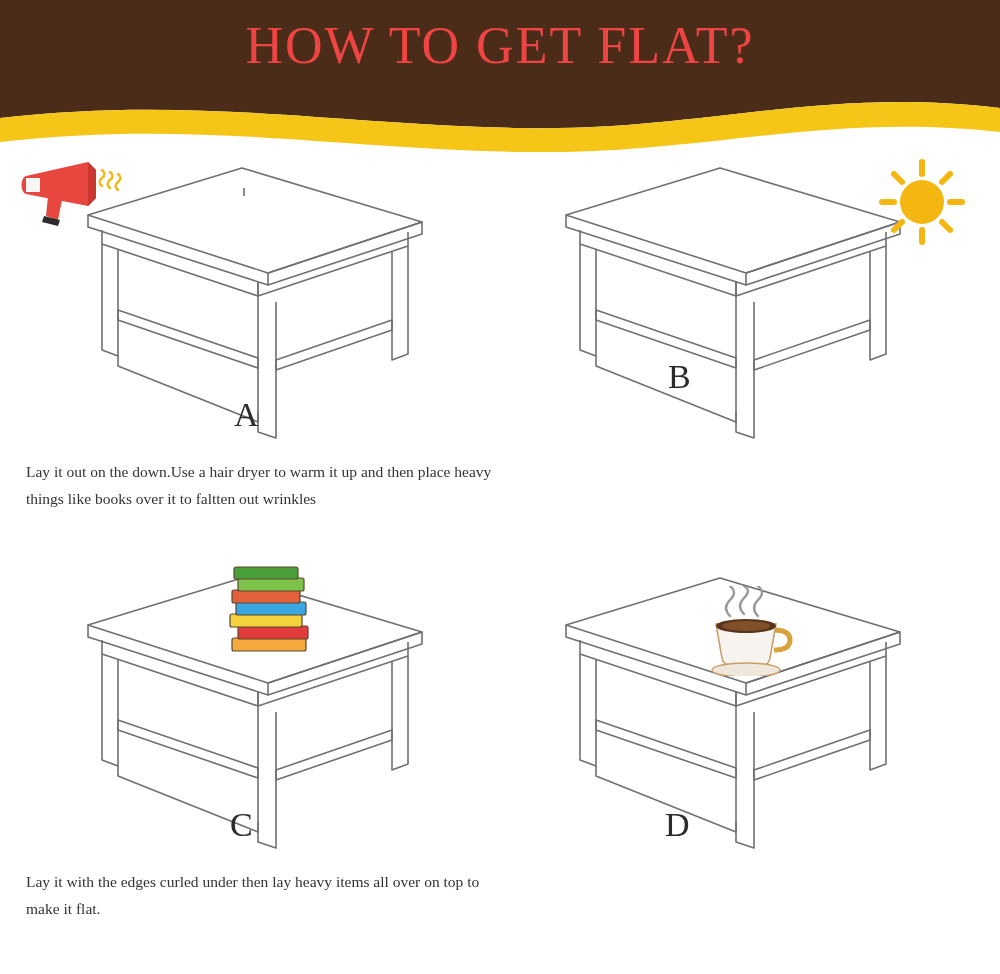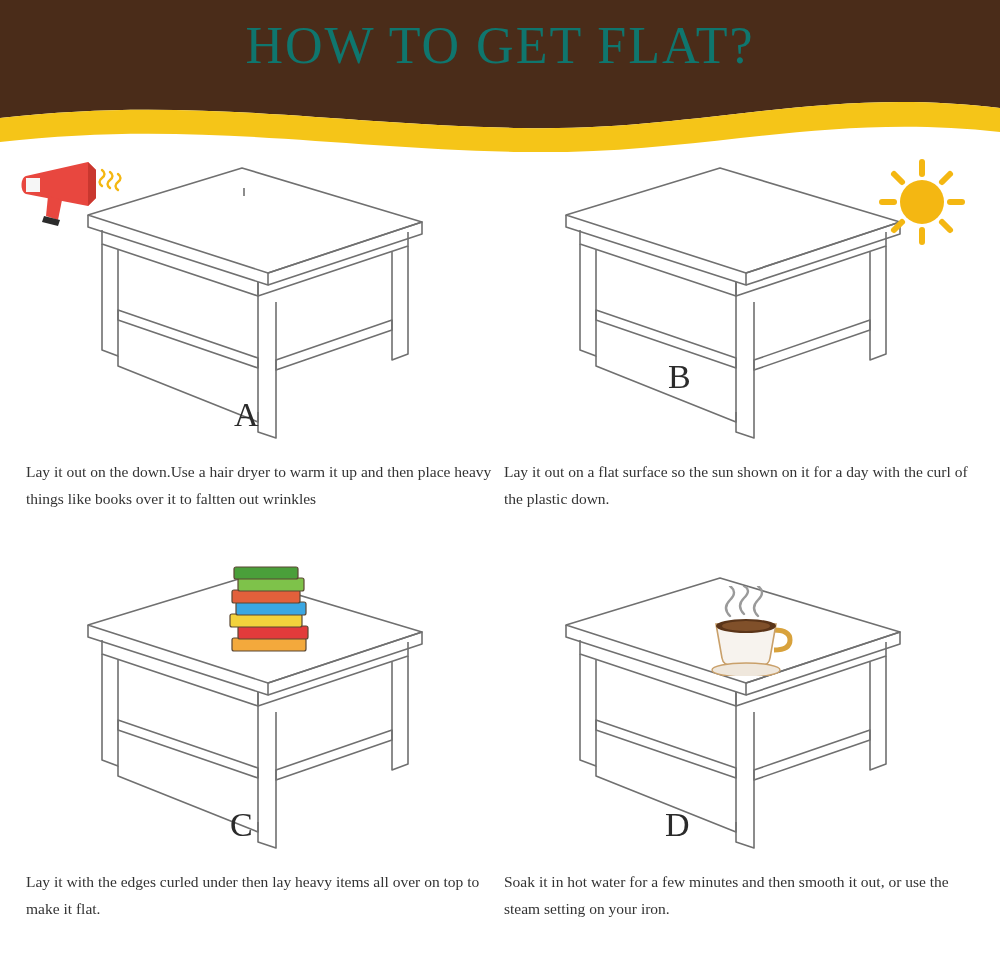--- a/index.html
+++ b/index.html
@@ -27,21 +27,21 @@
     inset: 0;
     width: 1000px;
     height: 152px;
   }
   .header-title {
     position: absolute;
     top: 16px;
     left: 0;
     width: 1000px;
     text-align: center;
-    color: #0f766e;
+    color: #ef4444;
     font-family: "Liberation Serif", serif;
     font-size: 52px;
     letter-spacing: 2px;
     font-weight: 400;
     text-transform: uppercase;
     z-index: 3;
     white-space: nowrap;
   }
 
   
@@ -196,21 +196,20 @@
               <line x1="70" y1="70" x2="78" y2="78"></line>
               <line x1="22" y1="78" x2="30" y2="70"></line>
               <line x1="70" y1="30" x2="78" y2="22"></line>
             </g>
           </g>
         </svg>
       </div>
 
       <div class="letter letter-b">B</div>
     </div>
-    <div class="caption caption-b">Lay it out on a flat surface so the sun shown on it for a day with the curl of the plastic down.</div>
   </div>
 
   <div class="panel panel-c">
     <div class="art">
 
       <svg class="table-svg" width="420" height="290" viewBox="0 0 420 290">
         <g fill="none" stroke="#707070" stroke-width="1.6" stroke-linejoin="round">
           <path d="M66,55 L220,8 L400,62 L246,113 Z"></path>
           <path d="M66,55 L66,67 L246,125 L246,113"></path>
           <path d="M246,113 L400,62 L400,74 L246,125"></path>
@@ -275,16 +274,15 @@
             <path d="M20,38 L80,38 L74,72 q-1,8 -12,8 L38,80 q-11,0 -12,-8 Z" fill="#f7f3ee" stroke="#c9a06a" stroke-width="1.6"></path>
             <ellipse cx="50" cy="40" rx="30" ry="7" fill="#5a3418"></ellipse>
             <ellipse cx="50" cy="40" rx="24" ry="5" fill="#80502a"></ellipse>
             <ellipse cx="50" cy="84" rx="34" ry="7" fill="#efe7dc" stroke="#c9a06a" stroke-width="1.4"></ellipse>
           </g>
         </svg>
       </div>
 
       <div class="letter letter-d">D</div>
     </div>
-    <div class="caption caption-d">Soak it in hot water for a few minutes and then smooth it out, or use the steam setting on your iron.</div>
   </div>
 
 </div>
 
 </body></html>

